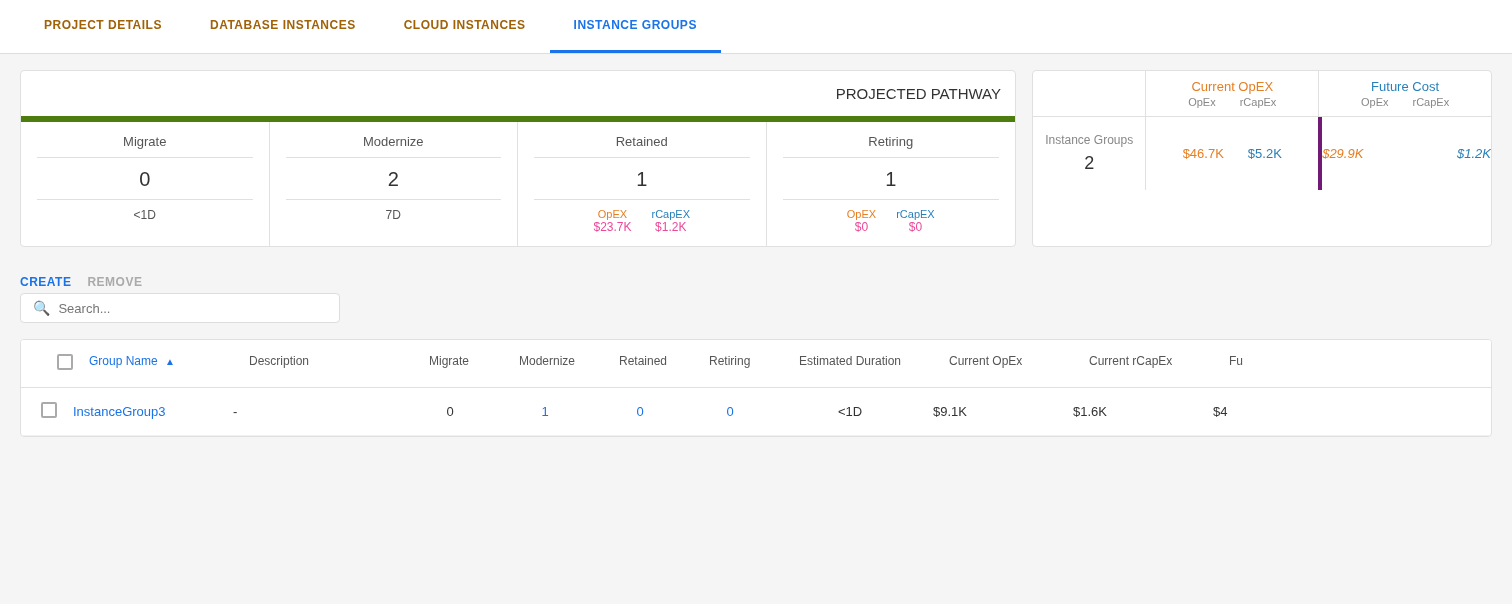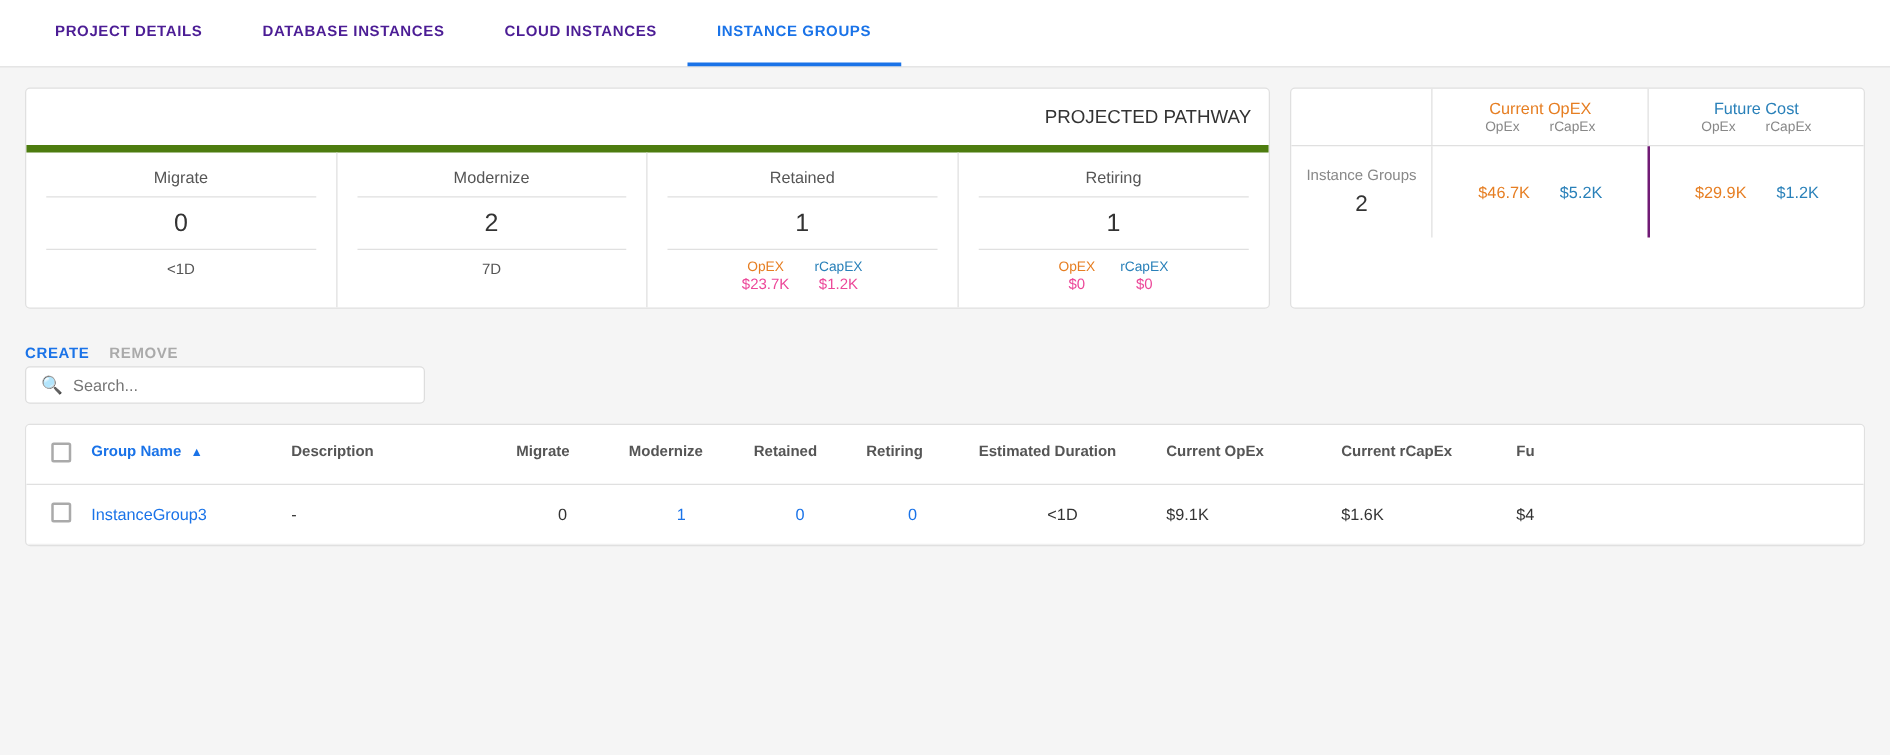--- a/index.html
+++ b/index.html
@@ -11,21 +11,21 @@
       background: #fff;
       border-bottom: 1px solid #ddd;
       padding: 0 20px;
     }
     .nav-tab {
       padding: 18px 24px;
       cursor: pointer;
       font-size: 12px;
       font-weight: 600;
       letter-spacing: 0.5px;
-      color: #4c1d95;
+      color: #a16207;
       border-bottom: 3px solid transparent;
       text-transform: uppercase;
     }
     .nav-tab.active {
       color: #1a73e8;
       border-bottom: 3px solid #1a73e8;
     }
 
     
     .content { padding: 16px 20px; }
@@ -154,23 +154,24 @@
     }
     .table-header {
       display: grid;
       grid-template-columns: 44px 160px 180px 90px 100px 90px 90px 150px 140px 140px 100px;
       background: #fff;
       border-bottom: 1px solid #e0e0e0;
       padding: 10px 0;
     }
     .th {
       font-size: 12px;
-      font-weight: 700;
+      font-weight: 400;
       color: #555;
       padding: 4px 8px;
+      margin-left: 16px;
     }
     .th.sortable { color: #1a73e8; cursor: pointer; }
     .th .sort-icon { font-size: 10px; margin-left: 4px; }
     .table-row {
       display: grid;
       grid-template-columns: 44px 160px 180px 90px 100px 90px 90px 150px 140px 140px 100px;
       border-bottom: 1px solid #f0f0f0;
       padding: 14px 0;
       align-items: center;
     }
@@ -274,21 +275,21 @@
       </div>
       <div style="display:grid; grid-template-columns: 1.3fr 2fr 2fr;">
         <div style="padding:16px 8px; text-align:center; font-size:12px;">
           <div style="color:#888; margin-bottom:6px;">Instance Groups</div>
           <div style="font-size:18px; color:#333;">2</div>
         </div>
         <div style="display:flex; justify-content:center; gap:24px; align-items:center; border-left:1px solid #e0e0e0;">
           <span style="color:#e67e22; font-size:13px;">$46.7K</span>
           <span style="color:#2980b9; font-size:13px;">$5.2K</span>
         </div>
-        <div style="display:flex; justify-content:center; gap:24px; align-items:center; border-left:2px solid #701a75;">
+        <div style="display:flex; justify-content:space-between; gap:24px; align-items:center; border-left:4px solid #701a75;font-style:italic;">
           <span style="color:#e67e22; font-size:13px;">$29.9K</span>
           <span style="color:#2980b9; font-size:13px;">$1.2K</span>
         </div>
       </div>
     </div>
 
   </div>
 
   <div class="action-bar">
     <button class="action-btn create">CREATE</button>

